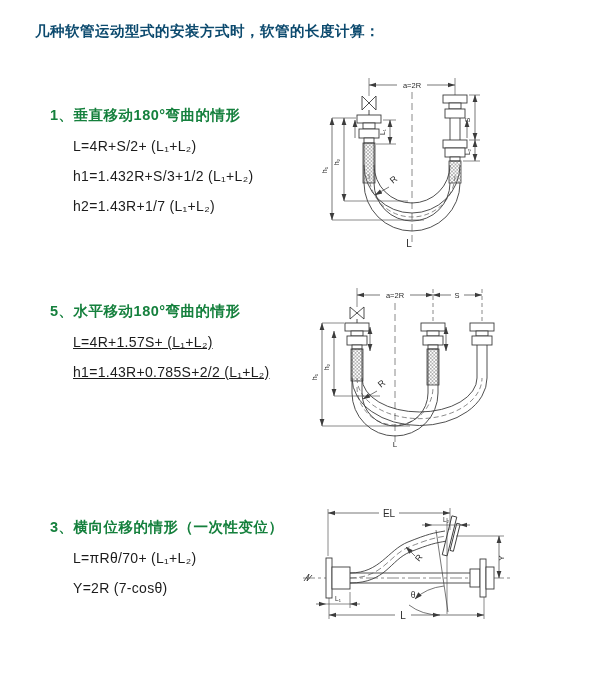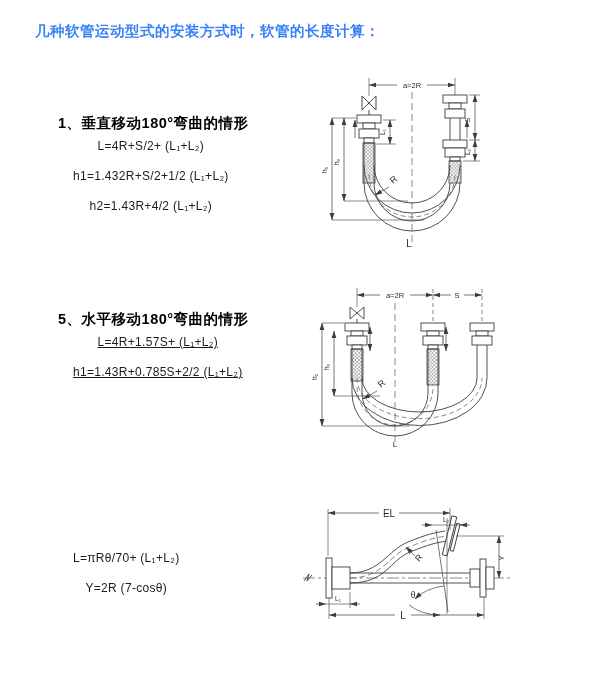--- a/index.html
+++ b/index.html
@@ -1,41 +1,41 @@
 <!DOCTYPE html>
 <html><head>
 <meta charset="utf-8">
 <style>
   html,body{margin:0;padding:0;background:#ffffff;}
   .page{position:relative;width:600px;height:675px;background:#ffffff;overflow:hidden;
         font-family:"Liberation Sans","DejaVu Sans",sans-serif;color:#1c1c1c;}
-  .title{position:absolute;left:35px;top:22px;font-size:14.5px;font-weight:bold;color:#3b82f6;letter-spacing:.5px;}
-  .sec-heading{position:absolute;left:46px;font-size:14.5px;font-weight:bold;color:#000000;margin:12px;letter-spacing:.5px;}
+  .title{position:absolute;left:35px;top:22px;font-size:14.5px;font-weight:bold;color:#0c4a6e;letter-spacing:.5px;}
+  .sec-heading{position:absolute;left:46px;font-size:14.5px;font-weight:bold;color:#15803d;margin:4px;letter-spacing:.5px;}
   .formulas{position:absolute;left:73px;}
-  .formulas p{margin:0;height:30px;line-height:30px;font-size:12px;color:#1c1c1c;letter-spacing:.3px;text-align:center;}
+  .formulas p{margin:0;height:30px;line-height:30px;font-size:14px;color:#1c1c1c;letter-spacing:.3px;}
   svg{position:absolute;}
   svg text{font-family:"Liberation Sans","DejaVu Sans",sans-serif;fill:#2b2b2b;}
   .ln{stroke:#3c3c3c;stroke-width:.9;fill:none;}
   .thin{stroke:#4a4a4a;stroke-width:.65;fill:none;}
   .dim{stroke:#3c3c3c;stroke-width:.7;fill:none;}
   .fit{fill:#ffffff;stroke:#3c3c3c;stroke-width:.9;}
   .wbg{fill:#ffffff;stroke:none;}
 </style>
 </head>
 <body>
 
 <div class="page">
 
   <div class="title">几种软管运动型式的安装方式时，软管的长度计算：</div>
 
   <h2 class="sec-heading" style="top:102px;">1、垂直移动180°弯曲的情形</h2>
   <div class="formulas" style="top:131px;">
     <p>L=4R+S/2+ (L₁+L₂)</p>
-    <p>h1=1.432R+S/2+1/2 (L₁+L₂)</p>
-    <p>h2=1.43R+4/2 (L₁+L₂)</p>
+    <p>h1=1.432R+S/3+1/2 (L₁+L₂)</p>
+    <p>h2=1.43R+1/7 (L₁+L₂)</p>
   </div>
 
   <svg style="left:312px;top:70px;" width="270" height="190" viewBox="0 0 270 190">
     <defs>
       <marker id="mA" viewBox="0 0 10 10" refX="9.5" refY="5" markerWidth="7.5" markerHeight="7.5" markerUnits="userSpaceOnUse" orient="auto-start-reverse">
         <path d="M0,1.8 L10,5 L0,8.2 Z" fill="#3c3c3c"></path>
       </marker>
       <pattern id="braidP" width="3.5" height="3.5" patternUnits="userSpaceOnUse">
         <path d="M0,3.5 L3.5,0 M0,0 L3.5,3.5" stroke="#666" stroke-width="0.45"></path>
       </pattern>
@@ -199,20 +199,21 @@
       <text x="19" y="84" font-size="7" text-anchor="middle" transform="rotate(-90 19 84)">h₂</text>
     </g>
 
     <g>
       <text x="71" y="105" font-size="9" transform="rotate(-40 71 105)">R</text>
       <line class="dim" x1="67" y1="108" x2="53" y2="116" marker-end="url(#mA)"></line>
     </g>
     <text x="85" y="164" font-size="8" text-anchor="middle">L</text>
   </svg>
 
+  <h2 class="sec-heading" style="top:514px;">3、横向位移的情形（一次性变位）</h2>
   <div class="formulas" style="top:543px;">
     <p>L=πRθ/70+ (L₁+L₂)</p>
     <p>Y=2R (7-cosθ)</p>
   </div>
 
   <svg style="left:298px;top:500px;" width="295" height="150" viewBox="0 0 295 150">
     <line class="thin" x1="5" y1="78" x2="212" y2="78" stroke-dasharray="12 3 3 3"></line>
     <polyline class="ln" points="6,81 11,74 9,81 14,75"></polyline>
 
     <g>

